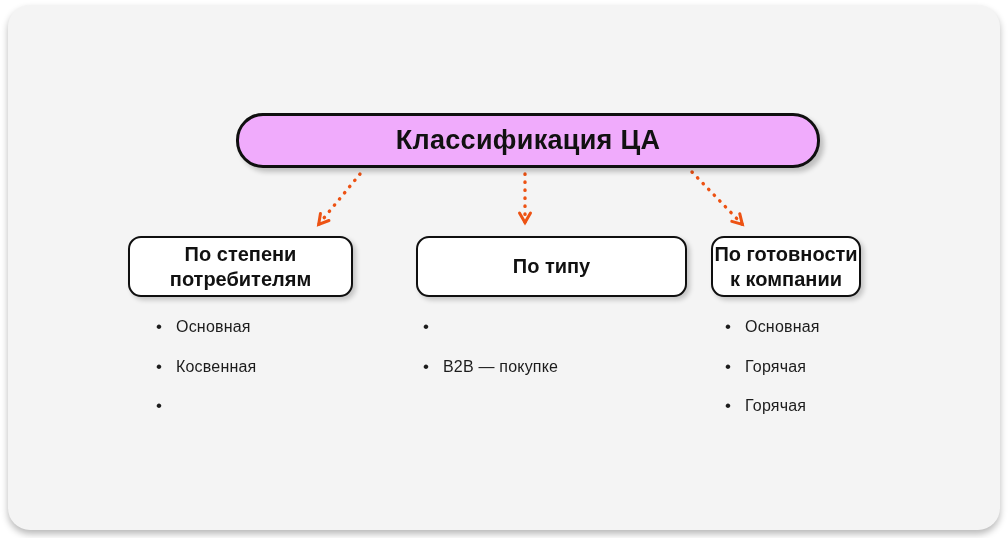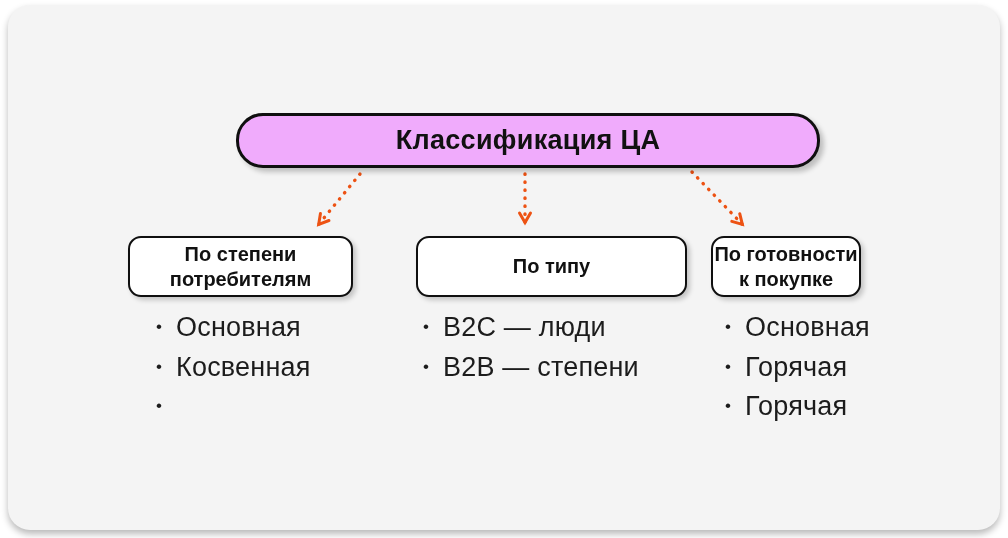--- a/index.html
+++ b/index.html
@@ -77,21 +77,21 @@
   }
   .bullet {
     font-size: 17px;
     color: #1c1c1c;
     width: 20px;
     text-align: left;
     flex: 0 0 20px;
     line-height: 26px;
   }
   .item-label {
-    font-size: 27px;
+    font-size: 16px;
     font-weight: 400;
     color: #1c1c1c;
     letter-spacing: 0.2px;
     line-height: 26px;
   }
 </style>
 </head>
 <body style="background: rgb(255, 255, 255);">
 
 <div class="card" style="background: rgb(244, 244, 244);">
@@ -115,45 +115,44 @@
     <div class="branch-title-line">По степени</div>
     <div class="branch-title-line">потребителям</div>
   </div>
 
   <div class="branch-box box-2">
     <div class="branch-title-line">По типу</div>
   </div>
 
   <div class="branch-box box-3">
     <div class="branch-title-line">По готовности</div>
-    <div class="branch-title-line">к покупке</div>
+    <div class="branch-title-line">к компании</div>
   </div>
 
   <div class="branch-list list-1">
     <div class="list-item">
       <span class="bullet">•</span>
       <span class="item-label">Основная</span>
     </div>
     <div class="list-item">
       <span class="bullet">•</span>
       <span class="item-label">Косвенная</span>
     </div>
     <div class="list-item">
       <span class="bullet">•</span>
     </div>
   </div>
 
   <div class="branch-list list-2">
     <div class="list-item">
       <span class="bullet">•</span>
-      <span class="item-label">B2C — люди</span>
     </div>
     <div class="list-item">
       <span class="bullet">•</span>
-      <span class="item-label">B2B — степени</span>
+      <span class="item-label">B2B — покупке</span>
     </div>
   </div>
 
   <div class="branch-list list-3">
     <div class="list-item">
       <span class="bullet">•</span>
       <span class="item-label">Основная</span>
     </div>
     <div class="list-item">
       <span class="bullet">•</span>

